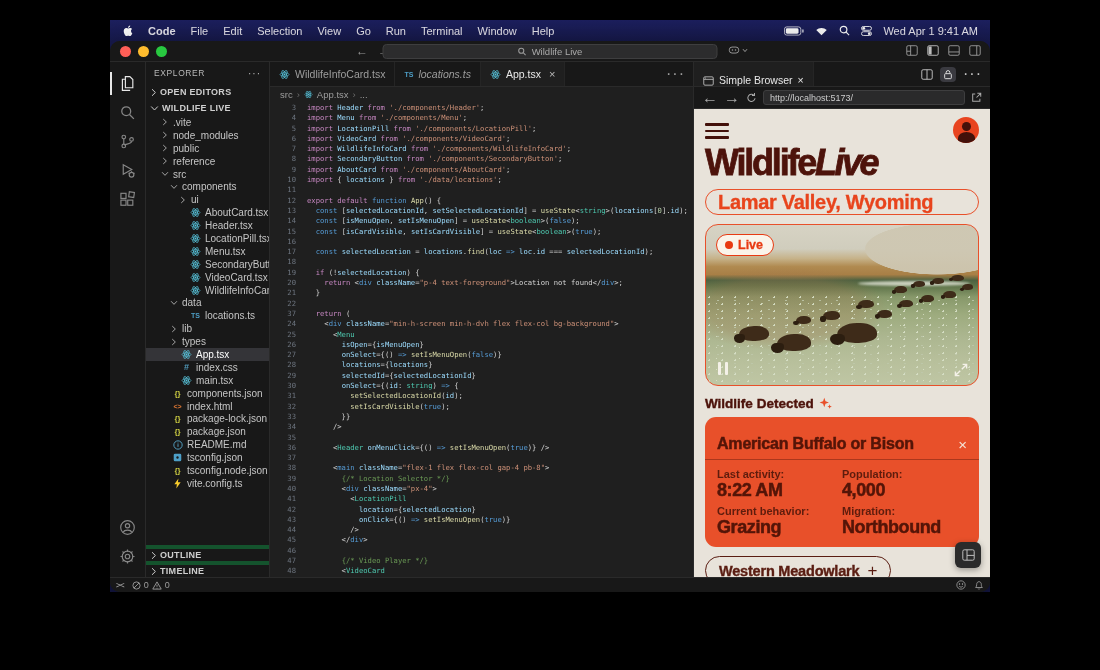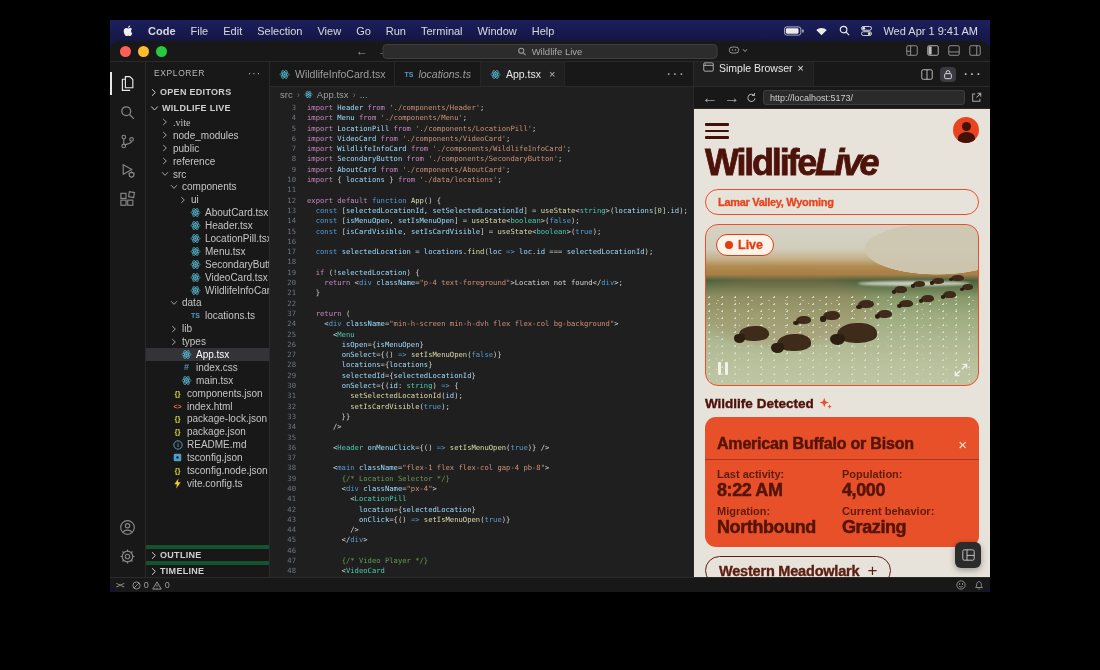--- a/index.html
+++ b/index.html
@@ -82,42 +82,42 @@
   .bc-sep { color:#6e6e6e; }
   .code { flex:1; overflow:hidden; padding-top:1px; font-family:"DejaVu Sans Mono", monospace;
     font-size:7.2px; line-height:10.3px; }
   .cline { display:flex; height:10.3px; white-space:pre; }
   .cline .ln { width:26px; flex:none; text-align:right; color:#6e7681; margin-right:11px; }
   .tk-p{color:#C586C0} .tk-b{color:#569CD6} .tk-l{color:#9CDCFE} .tk-y{color:#DCDCAA}
   .tk-t{color:#4EC9B0} .tk-o{color:#CE9178} .tk-w{color:#D4D4D4} .tk-g{color:#6A9955} .tk-n{color:#B5CEA8}
 
   
   .browsergroup { flex:1; display:flex; flex-direction:column; min-width:0; }
-  .btab { display:flex; align-items:flex-start; gap:5px; padding:0 9px; font-size:10.5px; color:#e8e8e8;
+  .btab { display:flex; align-items:flex-end; gap:5px; padding:0 9px; font-size:10.5px; color:#e8e8e8;
     background:#1f1f1f; border-right:1px solid #252525; }
   .btabs-right { margin-left:auto; display:flex; align-items:center; gap:7px; padding:0 8px; color:#c5c5c5; }
   .lockwrap { background:#3a3a40; border-radius:4px; padding:2px 3px; display:flex; }
   .browser-toolbar { height:22px; background:#181818; border-bottom:1px solid #2a2a2a;
     display:flex; align-items:center; gap:6px; padding:0 8px; flex:none; color:#a8a8a8; }
   .urlbox { flex:1; height:15px; background:#2a2a2b; border:1px solid #3e3e3f; border-radius:3px;
     color:#cccccc; font-size:9px; padding:0 6px; font-family:"Liberation Sans",sans-serif; outline:none; }
 
   
   .app { flex:1; background:#e8e3da; position:relative; overflow:hidden; padding:8px 11px 0; color:#4d130b; }
   .app-header { height:26px; display:flex; align-items:center; justify-content:space-between; }
   .hamb { display:flex; flex-direction:column; gap:4px; width:24px; padding-top:2px; }
   .hamb span { height:2.5px; background:#43110a; border-radius:1px; }
   .avatar { width:26px; height:26px; border-radius:50%; background:#e8441f; position:relative; overflow:hidden; }
   .avatar .head { position:absolute; left:8.5px; top:5px; width:9px; height:9px; border-radius:50%; background:#43110a; }
   .avatar .bod { position:absolute; left:4.5px; top:15px; width:17px; height:12px; border-radius:50% 50% 0 0; background:#43110a; }
   .logotype { font-size:36px; line-height:38px; font-weight:bold; letter-spacing:-2.2px; color:#4d130b;
     -webkit-text-stroke:0.8px #4d130b; margin-top:1px; white-space:nowrap; }
   .logotype i { letter-spacing:-2.5px; }
   .loc-pill { margin-top:7px; height:26px; border:1.5px solid #e8502a; border-radius:14px;
-    display:flex; align-items:center; padding:0 12px; color:#e8441c; font-weight:bold; font-size:11px;
+    display:flex; align-items:center; padding:0 12px; color:#e8441c; font-weight:bold; font-size:20px;
     letter-spacing:-0.3px; -webkit-text-stroke:0.3px #e8441c; }
 
   .videocard { margin-top:9px; height:162px; border:1.5px solid #e8502a; border-radius:13px;
     position:relative; overflow:hidden;
     background:
       radial-gradient(130px 46px at 85% 15%, rgba(206,199,178,.95) 55%, rgba(206,199,178,0) 56%),
       radial-gradient(150px 60px at 28% 52%, rgba(160,118,78,.28) 50%, rgba(160,118,78,0) 70%),
       linear-gradient(180deg,#d7d3c4 0%, #d0cdbd 15%, #c6b289 21%, #b08a50 26%, #a87f46 31%,
         #4d6140 34.5%, #5d7248 38%, #87986a 45%, #9dab7e 56%, #adb791 71%, #b8c09c 86%, #bfc6a4 100%); }
   .sage { position:absolute; left:0; right:0; top:44%; bottom:0;
@@ -330,21 +330,21 @@
               </svg>
             <span>OPEN EDITORS</span>
           </div>
           <div class="sb-sec">
             <svg width="9" height="7" viewBox="0 0 9 7">
                 <path d="M1.2 1.5 4.5 5 7.8 1.5" fill="none" stroke="#cccccc"></path>
               </svg>
             <span>WILDLIFE LIVE</span>
           </div>
           <div class="file-tree">
-              <div class="trow" style="padding-left: 15px; font-family: Liberation Serif, serif;">
+              <div class="trow" style="padding-left: 15px;">
                 <span class="chev">
                   <svg width="8" height="8" viewBox="0 0 9 9">
                     <path d="M2.5 1.2 6 4.5 2.5 7.8" fill="none" stroke="#b5b5b5"></path>
                   </svg>
                 </span>
                 <span>.vite</span>
               </div>
               <div class="trow" style="padding-left: 15px;">
                 <span class="chev">
                   <svg width="8" height="8" viewBox="0 0 9 9">
@@ -828,26 +828,26 @@
               <div class="dfields" id="dfields">
                   <div>
                     <div class="dlabel">Last activity:</div>
                     <div class="dvalue">8:22 AM</div>
                   </div>
                   <div>
                     <div class="dlabel">Population:</div>
                     <div class="dvalue">4,000</div>
                   </div>
                   <div>
+                    <div class="dlabel">Current behavior:</div>
+                    <div class="dvalue">Grazing</div>
+                  </div>
+                  <div>
                     <div class="dlabel">Migration:</div>
                     <div class="dvalue">Northbound</div>
-                  </div>
-                  <div>
-                    <div class="dlabel">Current behavior:</div>
-                    <div class="dvalue">Grazing</div>
                   </div>
                 </div>
             </div>
 
             <div class="meadow-btn">
               <span>Western Meadowlark</span>
               <span class="plus">+</span>
             </div>
 
             <div class="overlay-btn">

